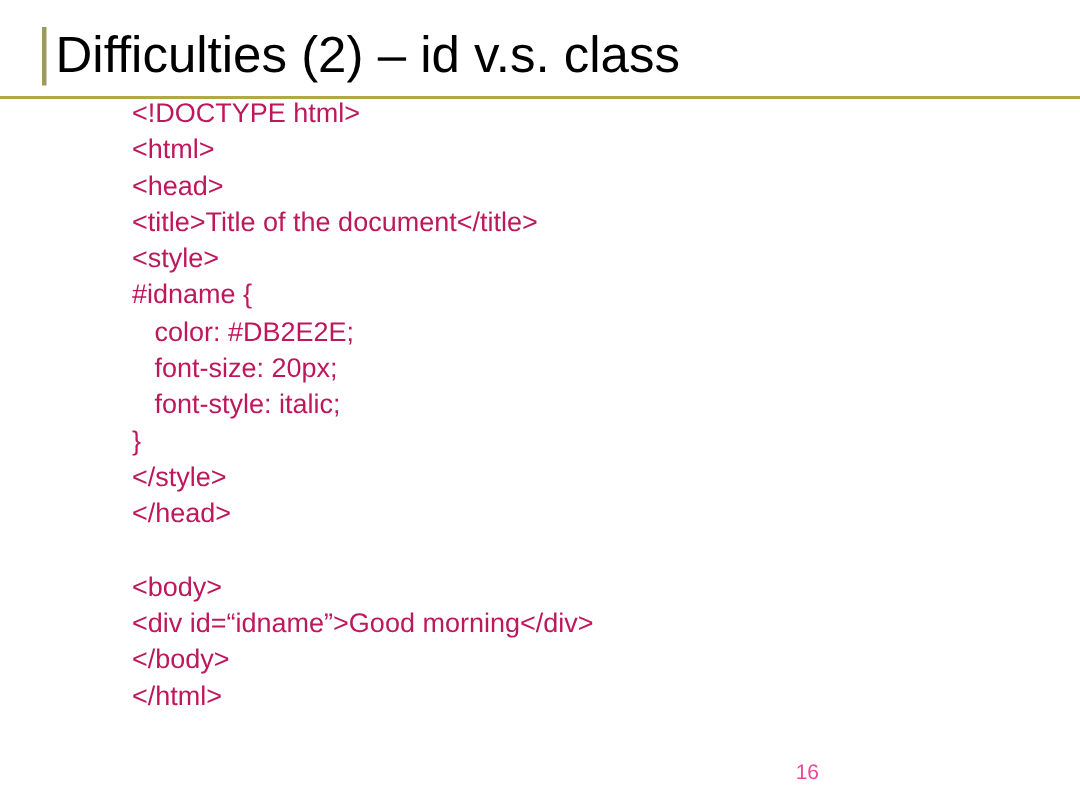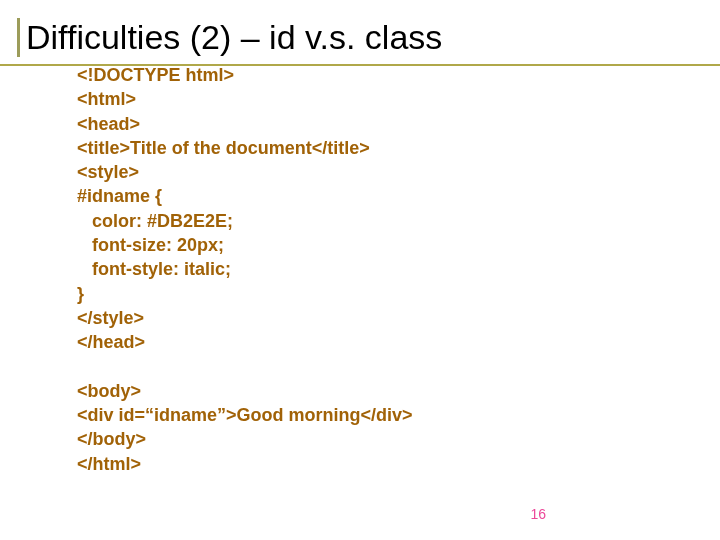--- a/index.html
+++ b/index.html
@@ -8,21 +8,21 @@
     height: 540px;
     background: #ffffff;
     font-family: Arial, Helvetica, sans-serif;
     position: relative;
     overflow: hidden;
   }
   .slide {
     width: 572px;
     height: 540px;
     position: relative;
-    padding: 18px 30px 0 17px;
+    padding: 18px 30px 0 28px;
   }
   .title-wrap {
     border-left: 3px solid #9c9c5a;
     padding-left: 6px;
     margin-bottom: 6px;
   }
   .title {
     font-size: 34px;
     color: #000;
     font-weight: normal;
@@ -33,25 +33,24 @@
     left: 0;
     top: 64px;
     width: 720px;
     height: 2px;
     background: #b0a84a;
   }
   .code-block {
     margin-left: 60px;
     margin-top: 2px;
     font-size: 18px;
-    color: #a16207;
+    color: #be185d;
     line-height: 1.35;
     font-family: Arial, Helvetica, sans-serif;
     white-space: pre;
-    font-weight: bold;
   }
   .page-num {
     position: absolute;
     right: 26px;
     bottom: 18px;
     font-size: 14px;
     color: #ec4899;
   }
 </style>
 </head>

